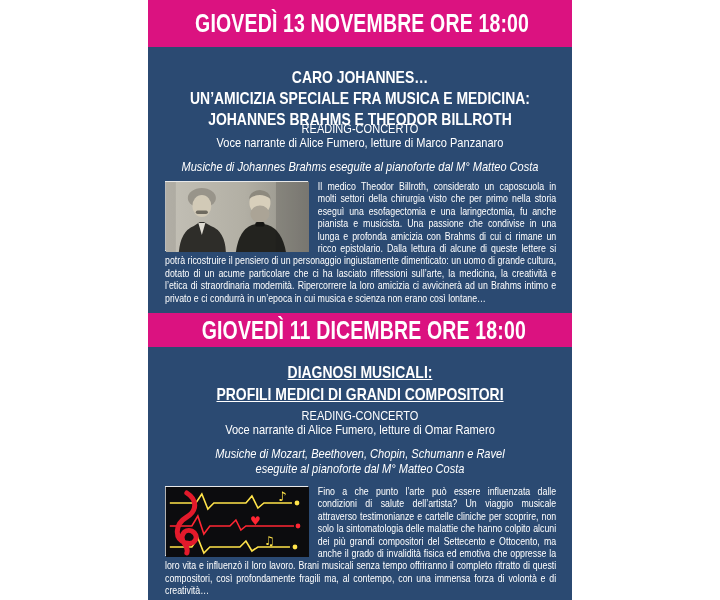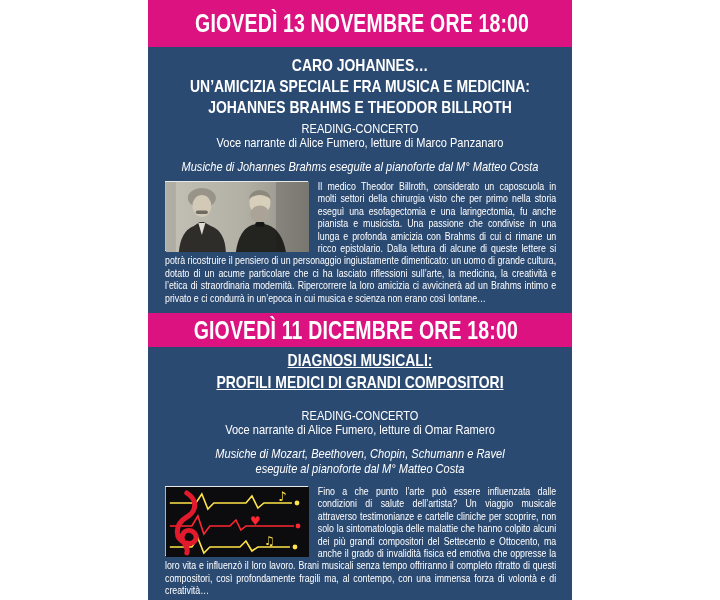--- a/index.html
+++ b/index.html
@@ -1,25 +1,25 @@
 <!DOCTYPE html>
 <html><head>
 <meta charset="utf-8">
 <style>
   * { margin:0; padding:0; box-sizing:border-box; }
   body { background:#ffffff; font-family:"Liberation Sans", sans-serif; }
   .page { position:relative; width:720px; height:600px; background:#ffffff; overflow:hidden; }
   .flyer { position:absolute; left:148px; top:0; width:424px; height:600px; background:#2B4A72; overflow:hidden; }
 
-  .banner { position:absolute; left:0; right:0; background:#DB1280; color:#ffffff; text-align:left; overflow:hidden; }
+  .banner { position:absolute; left:0; right:0; background:#DB1280; color:#ffffff; text-align:right; overflow:hidden; }
   .banner-1 { top:0; height:47px; line-height:47px; }
   .banner-2 { top:313px; height:34px; line-height:34px;text-decoration:underline; }
   .banner-text { display:inline-block; font-weight:bold; font-size:25px; transform:scaleX(0.78); transform-origin:50% 50%; white-space:nowrap; letter-spacing:0.2px; }
 
-  .title-block { position:absolute; left:0; right:0; text-align:center; color:#ffffff; }
+  .title-block { position:absolute; left:0; right:0; text-align:center; color:#ffffff;margin-top:12px; }
   .title-block-1 { top:55px; }
   .title-block-2 { top:350px;text-decoration:underline; }
   .title-line { font-weight:bold; font-size:17px; line-height:21px; transform:scaleX(0.82); transform-origin:50% 50%; white-space:nowrap; }
   .title-block-2 .title-line { line-height:22px; }
 
   .meta-line { position:absolute; left:0; right:0; text-align:center; color:#ffffff; font-size:13px; line-height:14px; transform:scaleX(0.85); transform-origin:50% 50%; white-space:nowrap; }
   .meta-reading-1 { top:122px; }
   .meta-voce-1 { top:136px; }
   .meta-musiche-1 { top:160px; font-style:italic; }
   .meta-reading-2 { top:409px; }

